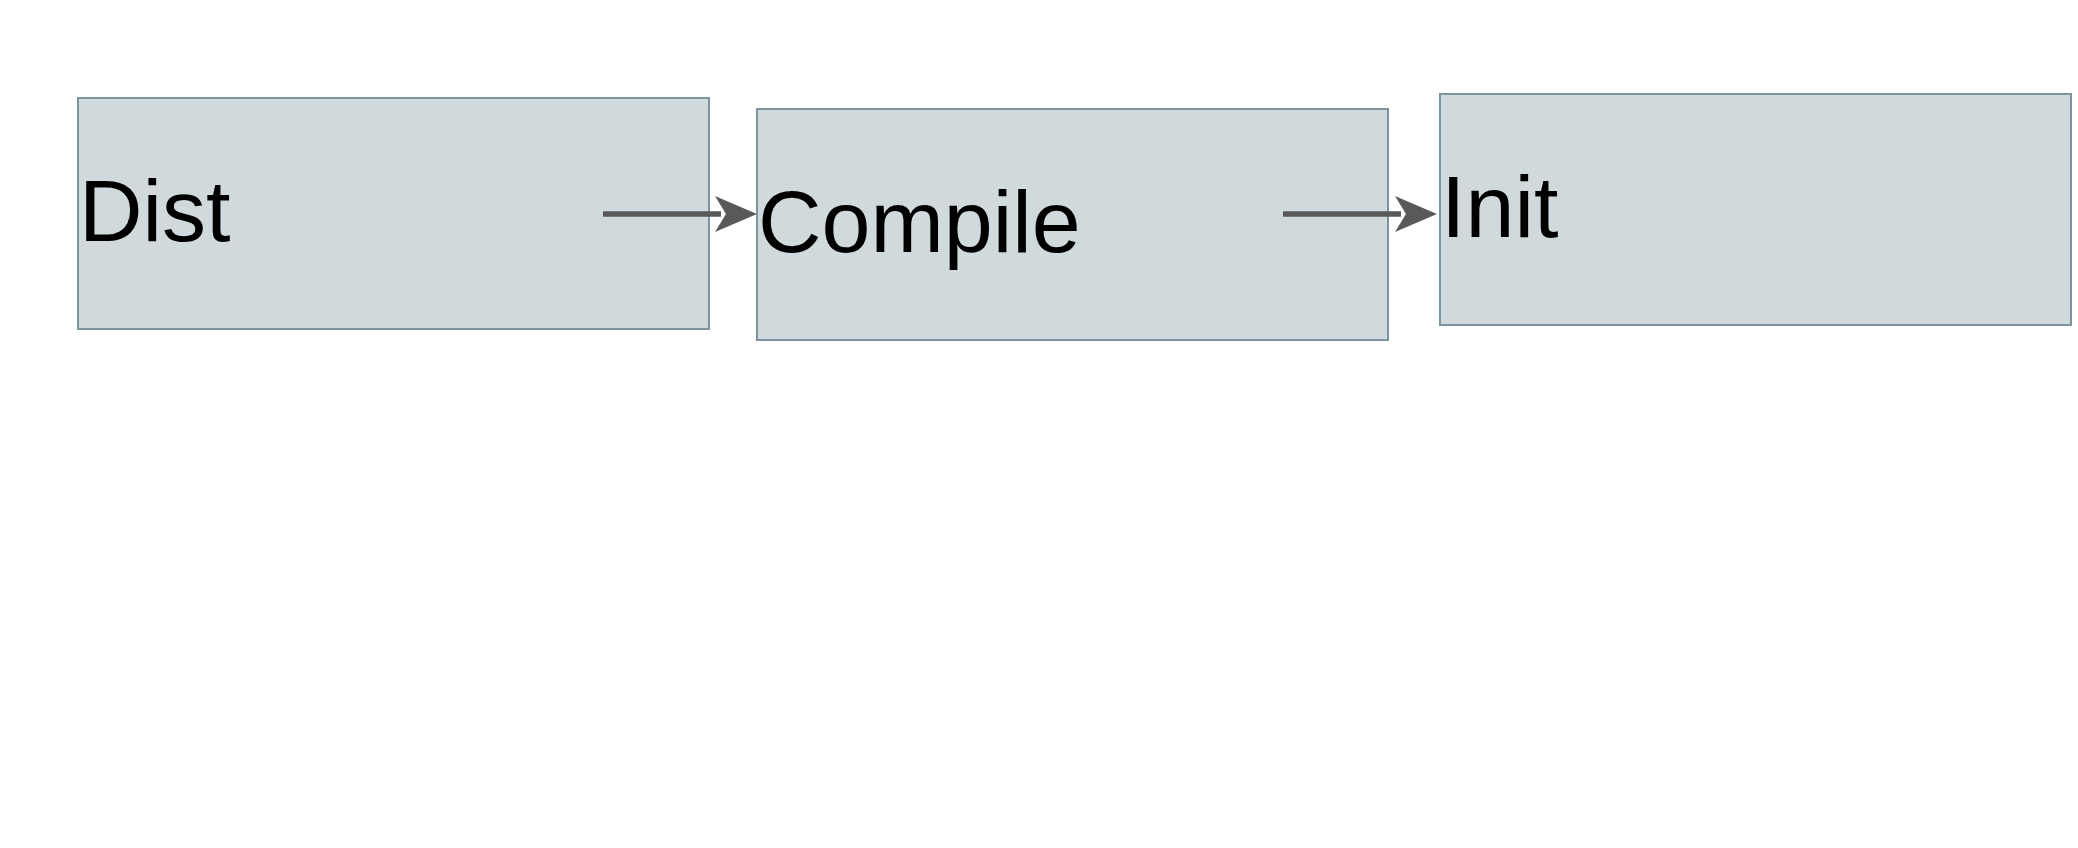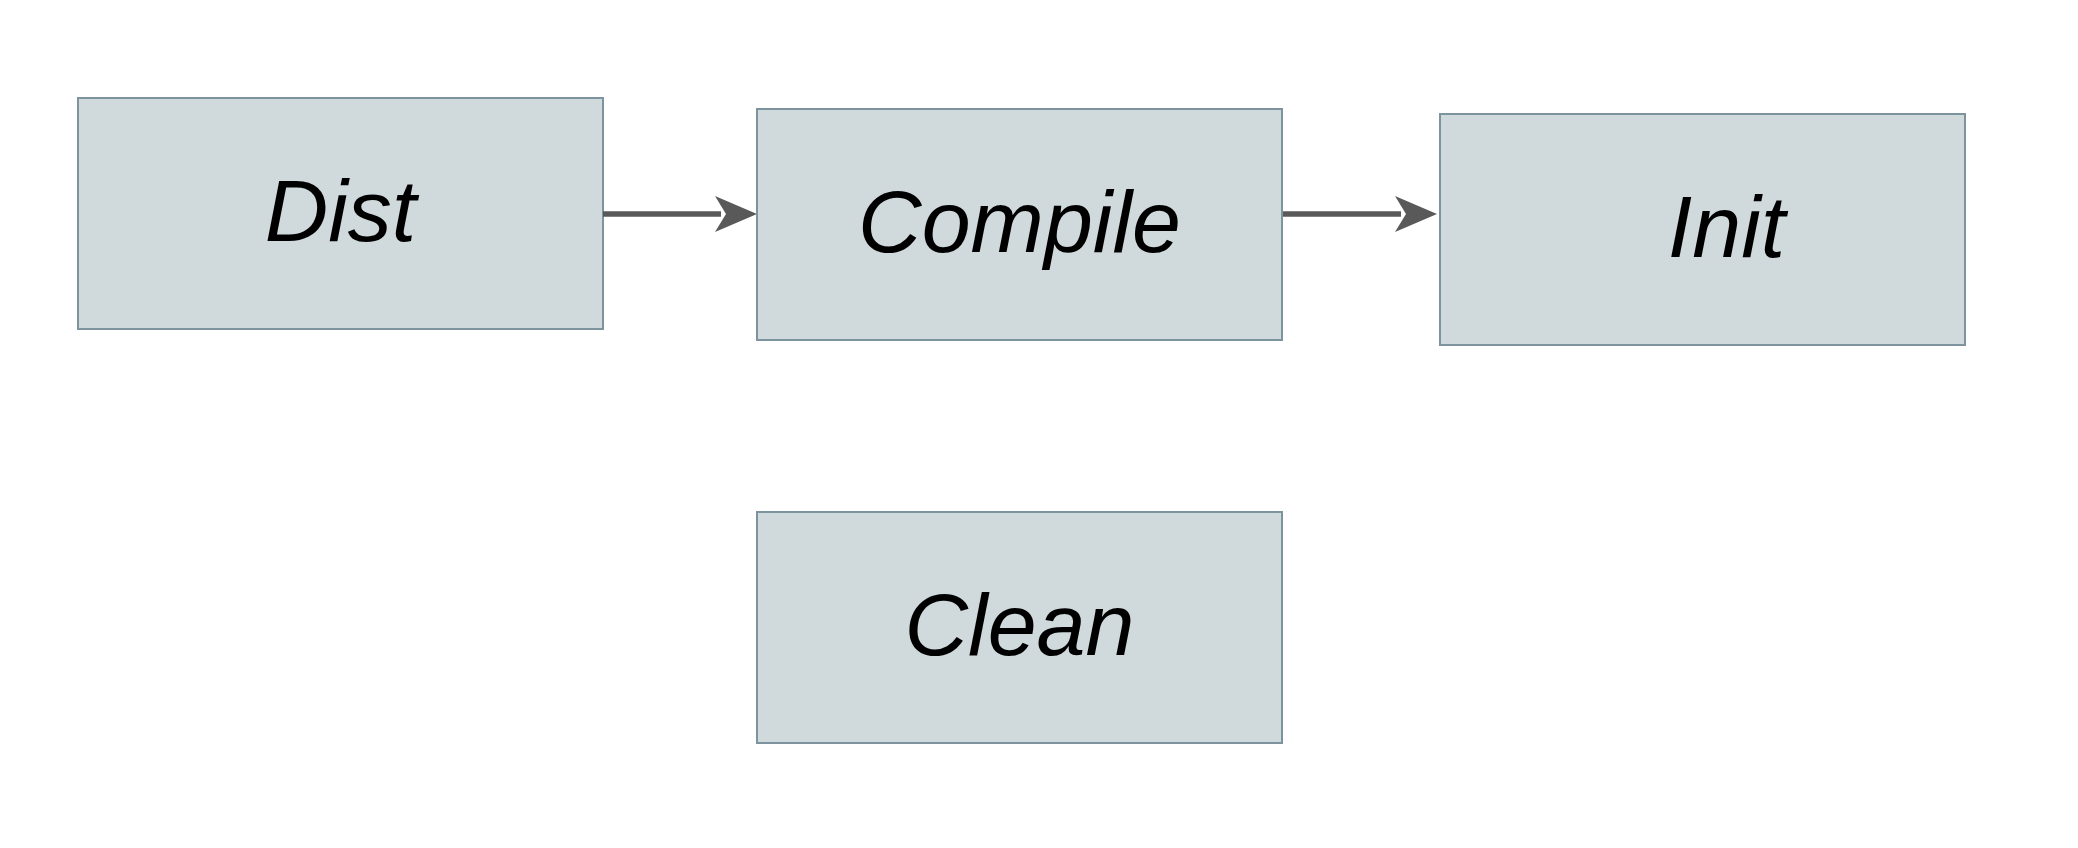--- a/index.html
+++ b/index.html
@@ -10,40 +10,39 @@
   .canvas {
     position: relative;
     width: 2078px;
     height: 848px;
     background: var(--bg, #ffffff);
     overflow: hidden;
     font-family: "Liberation Sans", "DejaVu Sans", sans-serif;
   }
   .node {
     position: absolute;
-    width: 527px;
+    width: 633px;
     height: 233px;
     background: var(--node-fill, #d0d9db);
     border: 2px solid var(--node-border, #7d939e);
     box-sizing: border-box;
     display: flex;
     align-items: center;
-    justify-content: center;
-    font-style: italic;
+    justify-content: flex-start;
   }
   .node-label {
     font-size: 88px;
     line-height: 1;
     color: var(--label-color, #000000);
     white-space: nowrap;
     padding-bottom: 6px;
   }
   .node-dist    { left: 77px;   top: 97px; }
   .node-compile { left: 756px;  top: 108px; }
-  .node-init    { left: 1439px; top: 113px; padding-left: 48px; }
+  .node-init    { left: 1439px; top: 93px; }
   .node-clean   { left: 756px;  top: 511px; }
   .edge {
     position: absolute;
     width: 154px;
     height: 44px;
   }
   .edge-1 { left: 603px;  top: 192px; }
   .edge-2 { left: 1283px; top: 192px; }
   .edge line    { stroke: var(--arrow-color, #595959); stroke-width: 5.5; }
   .edge polygon { fill: var(--arrow-color, #595959); }
@@ -68,17 +67,14 @@
 
   <svg class="edge edge-2" viewBox="0 0 154 44" preserveAspectRatio="none">
     <line x1="0" y1="22" x2="118" y2="22"></line>
     <polygon points="112,4 154,22 112,40 123,22"></polygon>
   </svg>
 
   <div class="node node-init">
     <span class="node-label">Init</span>
   </div>
 
-  <div class="node node-clean">
-    <span class="node-label">Clean</span>
-  </div>
 
 </div>
 
 </body></html>

